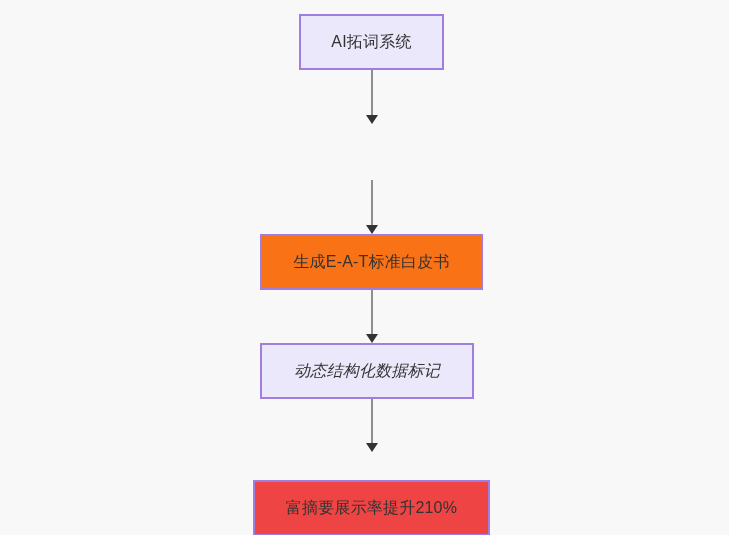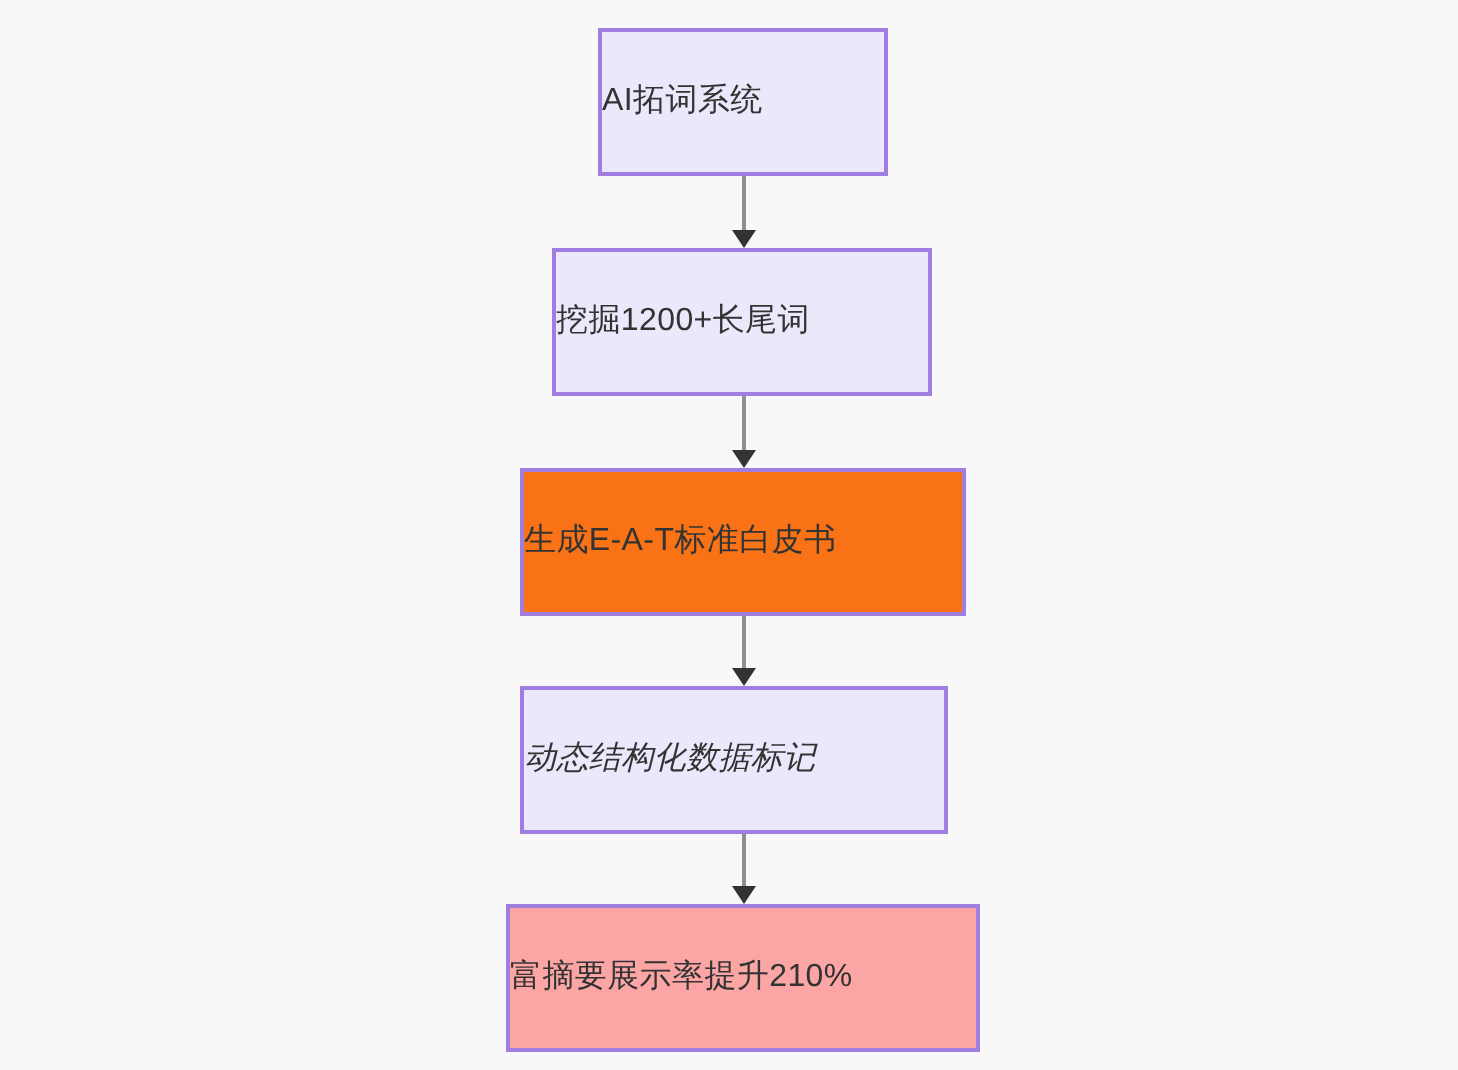--- a/index.html
+++ b/index.html
@@ -18,23 +18,24 @@
     position: relative;
     width: 729px;
     height: 535px;
   }
 
   .node {
     position: absolute;
     box-sizing: border-box;
     background: #ebe8fb;
     border: 2px solid #9f7ee0;
-    height: 74px;
+    height: 56px;
     display: flex;
     align-items: center;
+    justify-content: center;
     color: #333333;
     font-size: 16px;
     line-height: 1;
     letter-spacing: 0.2px;
     white-space: nowrap;
     user-select: none;
   }
 
   .node-label {
     display: block;
@@ -82,26 +83,23 @@
     <div class="edge-arrow" style="border-top-color: rgb(51, 51, 51);"></div>
   </div>
   <div class="edge" style="left: 361px; top: 399px; height: 53px;">
     <div class="edge-line" style="background: rgb(143, 143, 143);"></div>
     <div class="edge-arrow" style="border-top-color: rgb(51, 51, 51);"></div>
   </div>
 
   <div class="node" style="left: 299px; top: 14px; width: 145px; background: rgb(235, 232, 251); border-color: rgb(159, 126, 224); color: rgb(51, 51, 51);">
     <span class="node-label">AI拓词系统</span>
   </div>
-  <div class="node" style="left: 276px; top: 124px; width: 190px; background: rgb(235, 232, 251); border-color: rgb(159, 126, 224); color: rgb(51, 51, 51);">
-    <span class="node-label">挖掘1200+长尾词</span>
-  </div>
   <div class="node" style="left: 260px; top: 234px; width: 223px; background: #f97316; border-color: rgb(159, 126, 224); color: rgb(51, 51, 51);">
     <span class="node-label">生成E-A-T标准白皮书</span>
   </div>
   <div class="node" style="left: 260px; top: 343px; width: 214px; background: rgb(235, 232, 251); border-color: rgb(159, 126, 224); color: rgb(51, 51, 51); font-style: italic;">
     <span class="node-label">动态结构化数据标记</span>
   </div>
-  <div class="node" style="left: 253px; top: 452px; width: 237px; background: #fca5a5; border-color: rgb(159, 126, 224); color: rgb(51, 51, 51);">
+  <div class="node" style="left: 253px; top: 480px; width: 237px; background: #ef4444; border-color: rgb(159, 126, 224); color: rgb(51, 51, 51);">
     <span class="node-label">富摘要展示率提升210%</span>
   </div>
 
 </div>
 
 </body></html>

